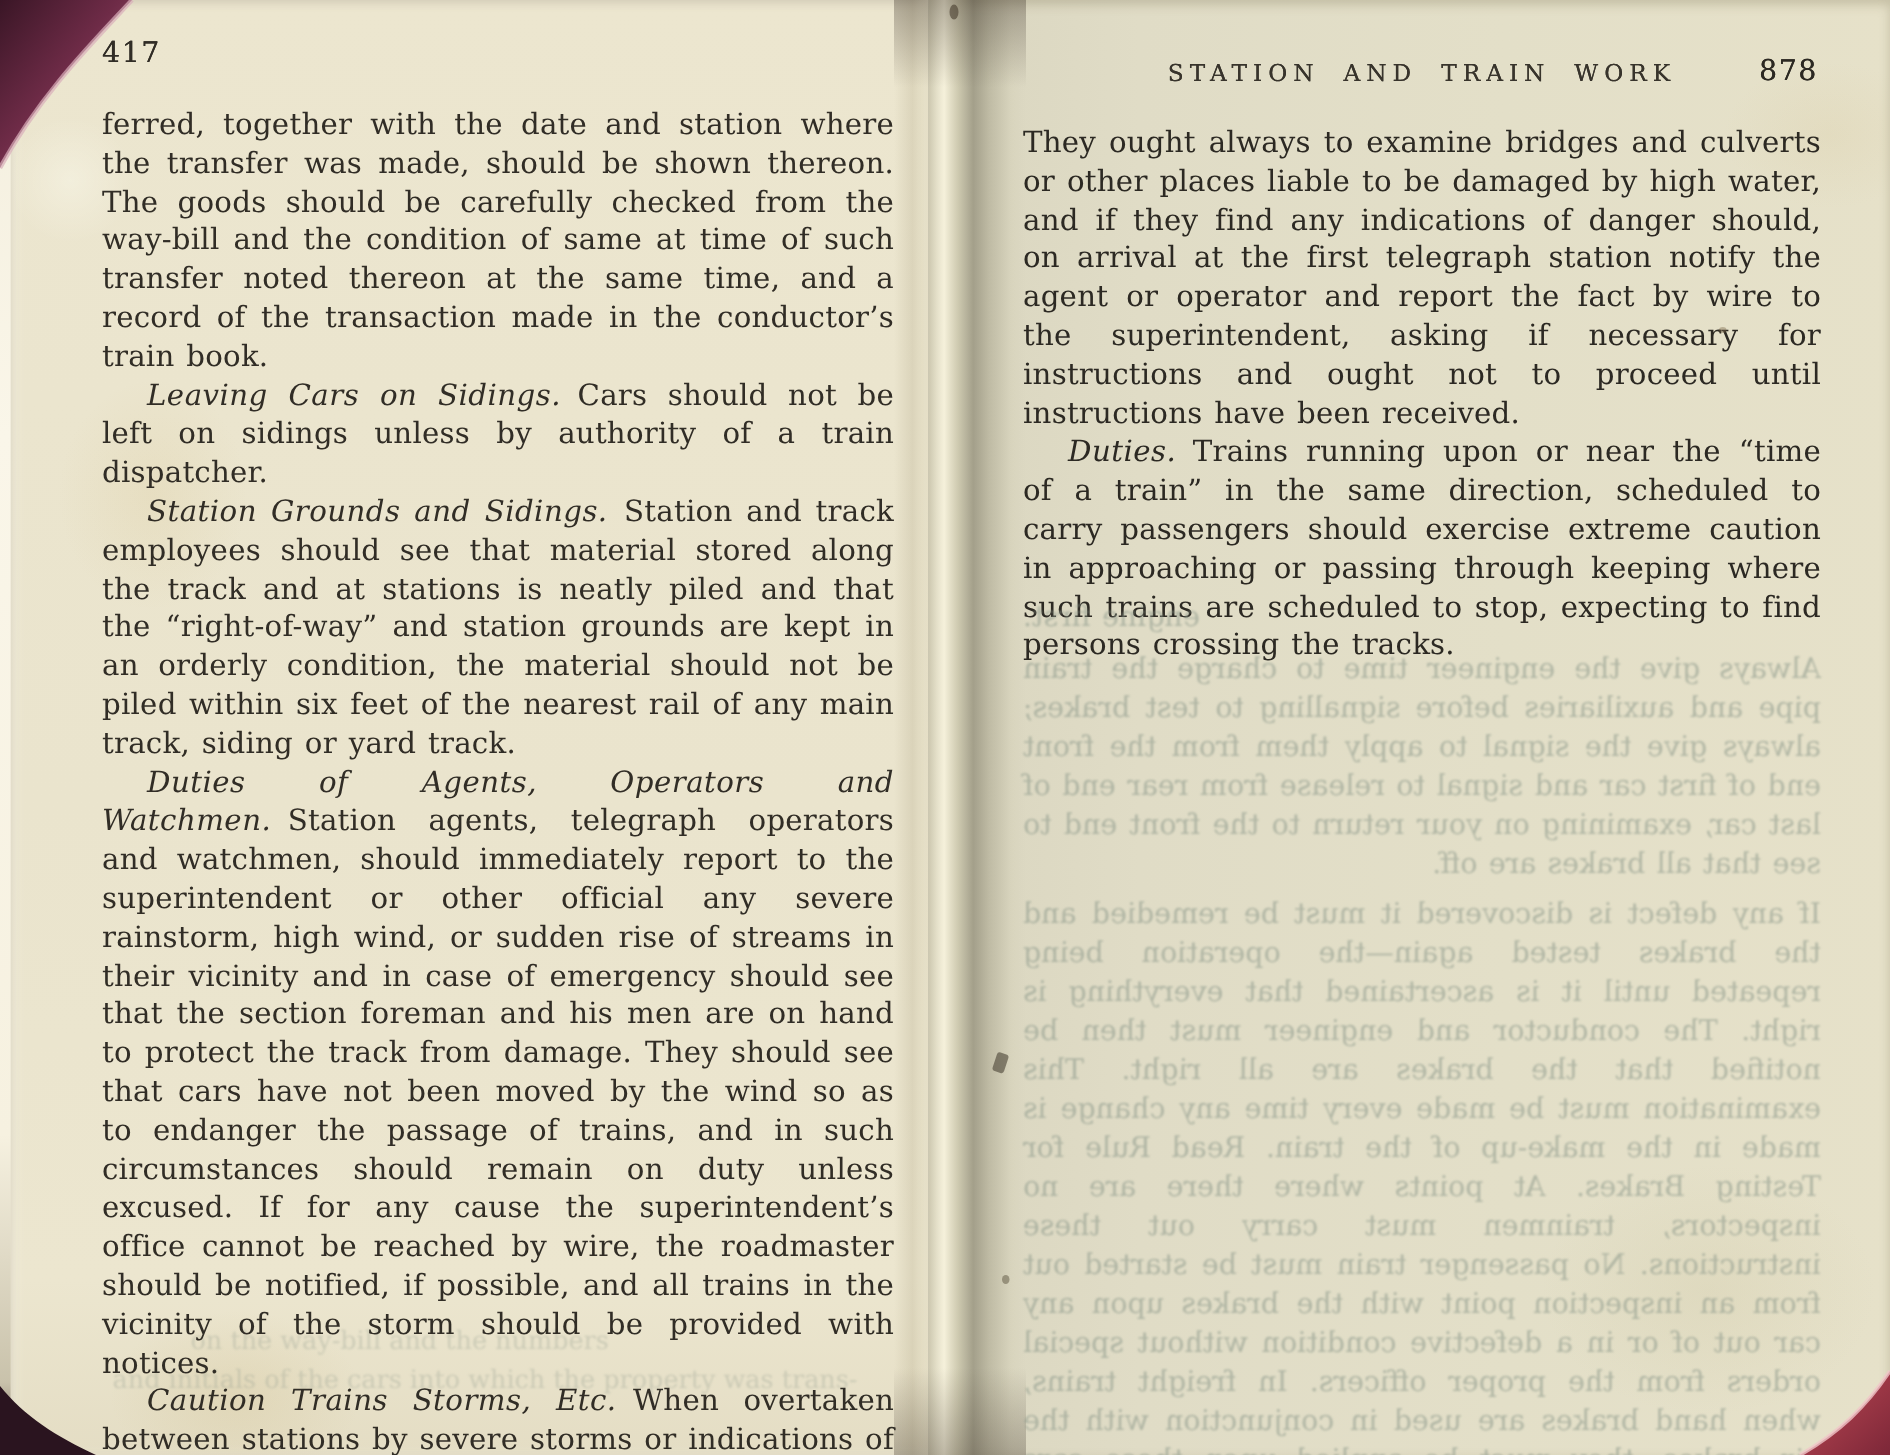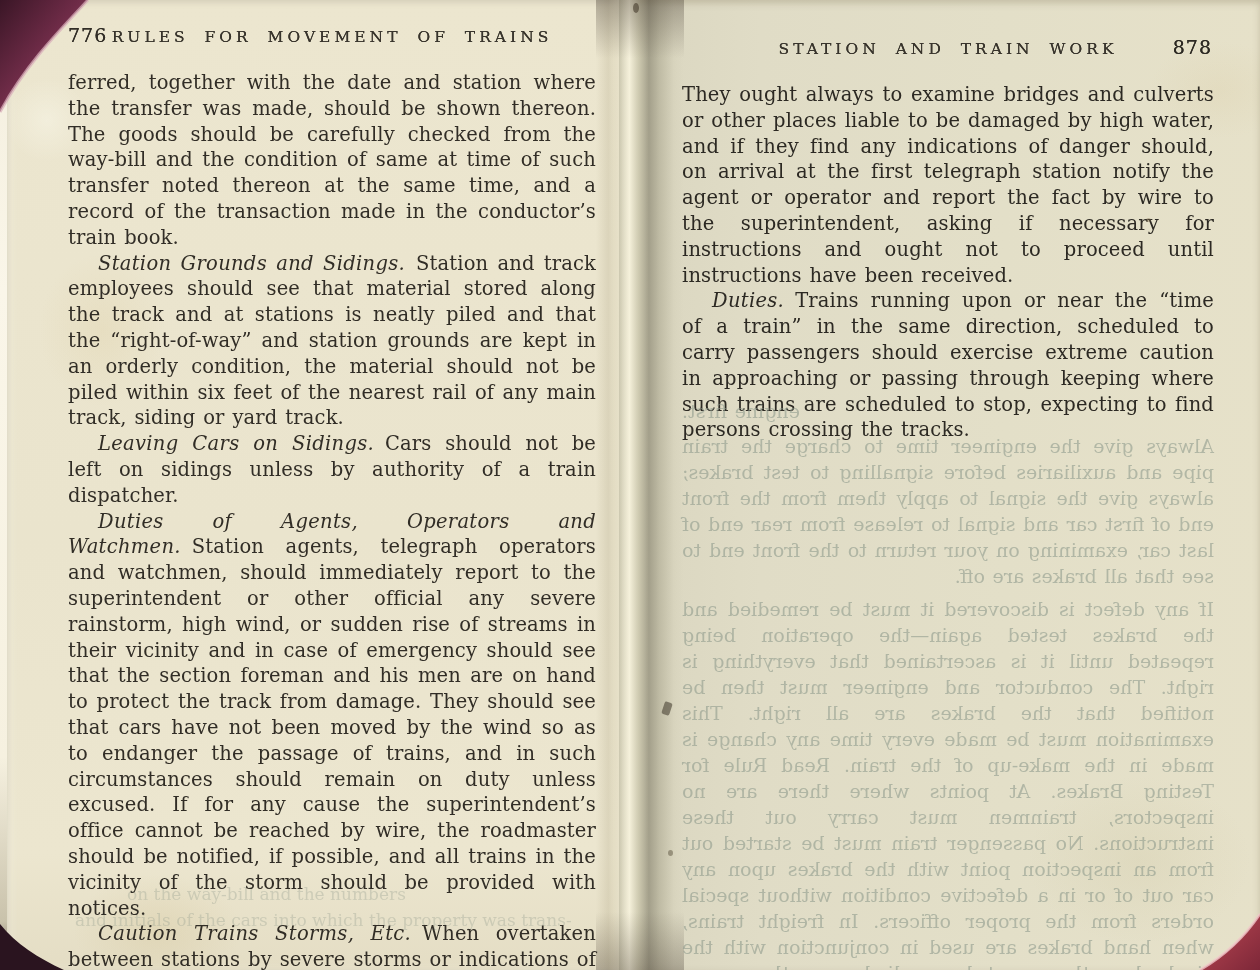--- a/index.html
+++ b/index.html
@@ -108,27 +108,26 @@
     <div class="ghost-frag frag-1">and initials of the cars into which the property was trans-</div>
   </div>
 
   <div class="page page-right"></div>
 
   <div class="gutter"></div>
   <div class="gutter-vignette"></div>
 
   <div class="col col-left">
     <div class="head-row">
-      <span class="pageno pageno-left">776</span>
-      <div class="running-head">RULES FOR MOVEMENT OF TRAINS</div>
+      <span class="pageno pageno-left">417</span>
     </div>
     <div class="body-text">
       <p class="noindent"><span>ferred, together with the date and station where the transfer was made, should be shown thereon. The goods should be carefully checked from the way-bill and the condition of same at time of such transfer noted thereon at the same time, and a record of the transaction made in the conductor’s train book.</span></p>
+      <p><span class="lead">Leaving Cars on Sidings.</span><span>Cars should not be left on sidings unless by authority of a train dispatcher.</span></p>
       <p><span class="lead">Station Grounds and Sidings.</span><span>Station and track employees should see that material stored along the track and at stations is neatly piled and that the “right-of-way” and station grounds are kept in an orderly condition, the material should not be piled within six feet of the nearest rail of any main track, siding or yard track.</span></p>
-      <p><span class="lead">Leaving Cars on Sidings.</span><span>Cars should not be left on sidings unless by authority of a train dispatcher.</span></p>
       <p><span class="lead">Duties of Agents, Operators and Watchmen.</span><span>Station agents, telegraph operators and watchmen, should immediately report to the superintendent or other official any severe rainstorm, high wind, or sudden rise of streams in their vicinity and in case of emergency should see that the section foreman and his men are on hand to protect the track from damage. They should see that cars have not been moved by the wind so as to endanger the passage of trains, and in such circumstances should remain on duty unless excused. If for any cause the superintendent’s office cannot be reached by wire, the roadmaster should be notified, if possible, and all trains in the vicinity of the storm should be provided with notices.</span></p>
       <p><span class="lead">Caution Trains Storms, Etc.</span><span>When overtaken between stations by severe storms or indications of high water which threaten danger, conductors and enginemen should proceed with the utmost caution, keeping the train under complete control, and proceeding at a speed which will permit it to be stopped any time to prevent accident.</span></p>
     </div>
   </div>
 
   <div class="col col-right">
     <div class="head-row">
       <div class="running-head">STATION AND TRAIN WORK</div>
       <span class="pageno pageno-right">878</span>
     </div>

